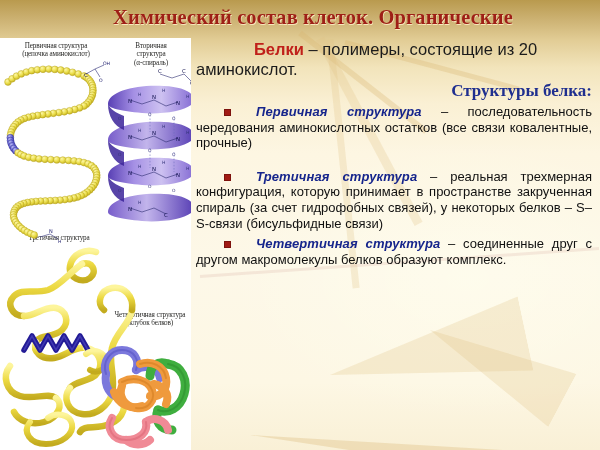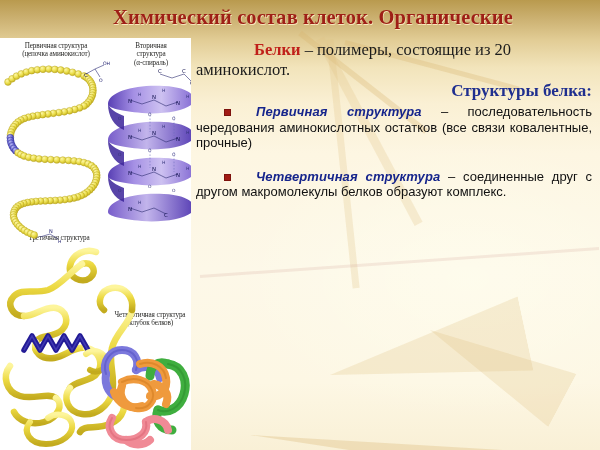--- a/index.html
+++ b/index.html
@@ -49,21 +49,21 @@
   #svg-primary{position:absolute;left:0px;top:18px;}
   #svg-secondary{position:absolute;left:104px;top:22px;}
   #svg-tertiary{position:absolute;left:0px;top:208px;}
   #svg-quaternary{position:absolute;left:96px;top:296px;}
 
   
   #txt{
     position:absolute;left:196px;top:40px;width:396px;
   }
   .lead{
-    font-family:Liberation Serif, serif;
+    font-family:Liberation Sans, sans-serif;
     font-size:16.5px;line-height:19.5px;color:#1b1b1b;
     text-indent:58px;margin:0 0 1px 0;
   }
   .lead b{color:#c0201a;font-weight:bold;}
   .heading{
     font-family:"Liberation Serif", serif;
     font-weight:bold;font-size:17px;line-height:21px;color:#1f2f8f;
     text-align:right;margin:1px 0 3px 0;
   }
   .para{
@@ -455,20 +455,24 @@
     <div class="heading">Структуры белка:</div>
 
     <p class="para">
       <span class="bullet"></span>
       <span class="term">Первичная структура</span><span> – последовательность чередования аминокислотных остатков (все связи ковалентные, прочные)</span>
     </p>
 
 
     <div class="gap"></div>
 
+    <p class="para">
+      <span class="bullet"></span>
+      <span class="term">Третичная структура</span><span> – реальная трехмерная конфигурация, которую принимает в пространстве закрученная спираль (за счет гидрофобных связей), у некоторых белков – S–S-связи (бисульфидные связи)</span>
+    </p>
 
     <p class="para">
       <span class="bullet"></span>
       <span class="term">Четвертичная структура</span><span> – соединенные друг с другом макромолекулы белков образуют комплекс.</span>
     </p>
 
   </div>
 </div>
 
 </body></html>

